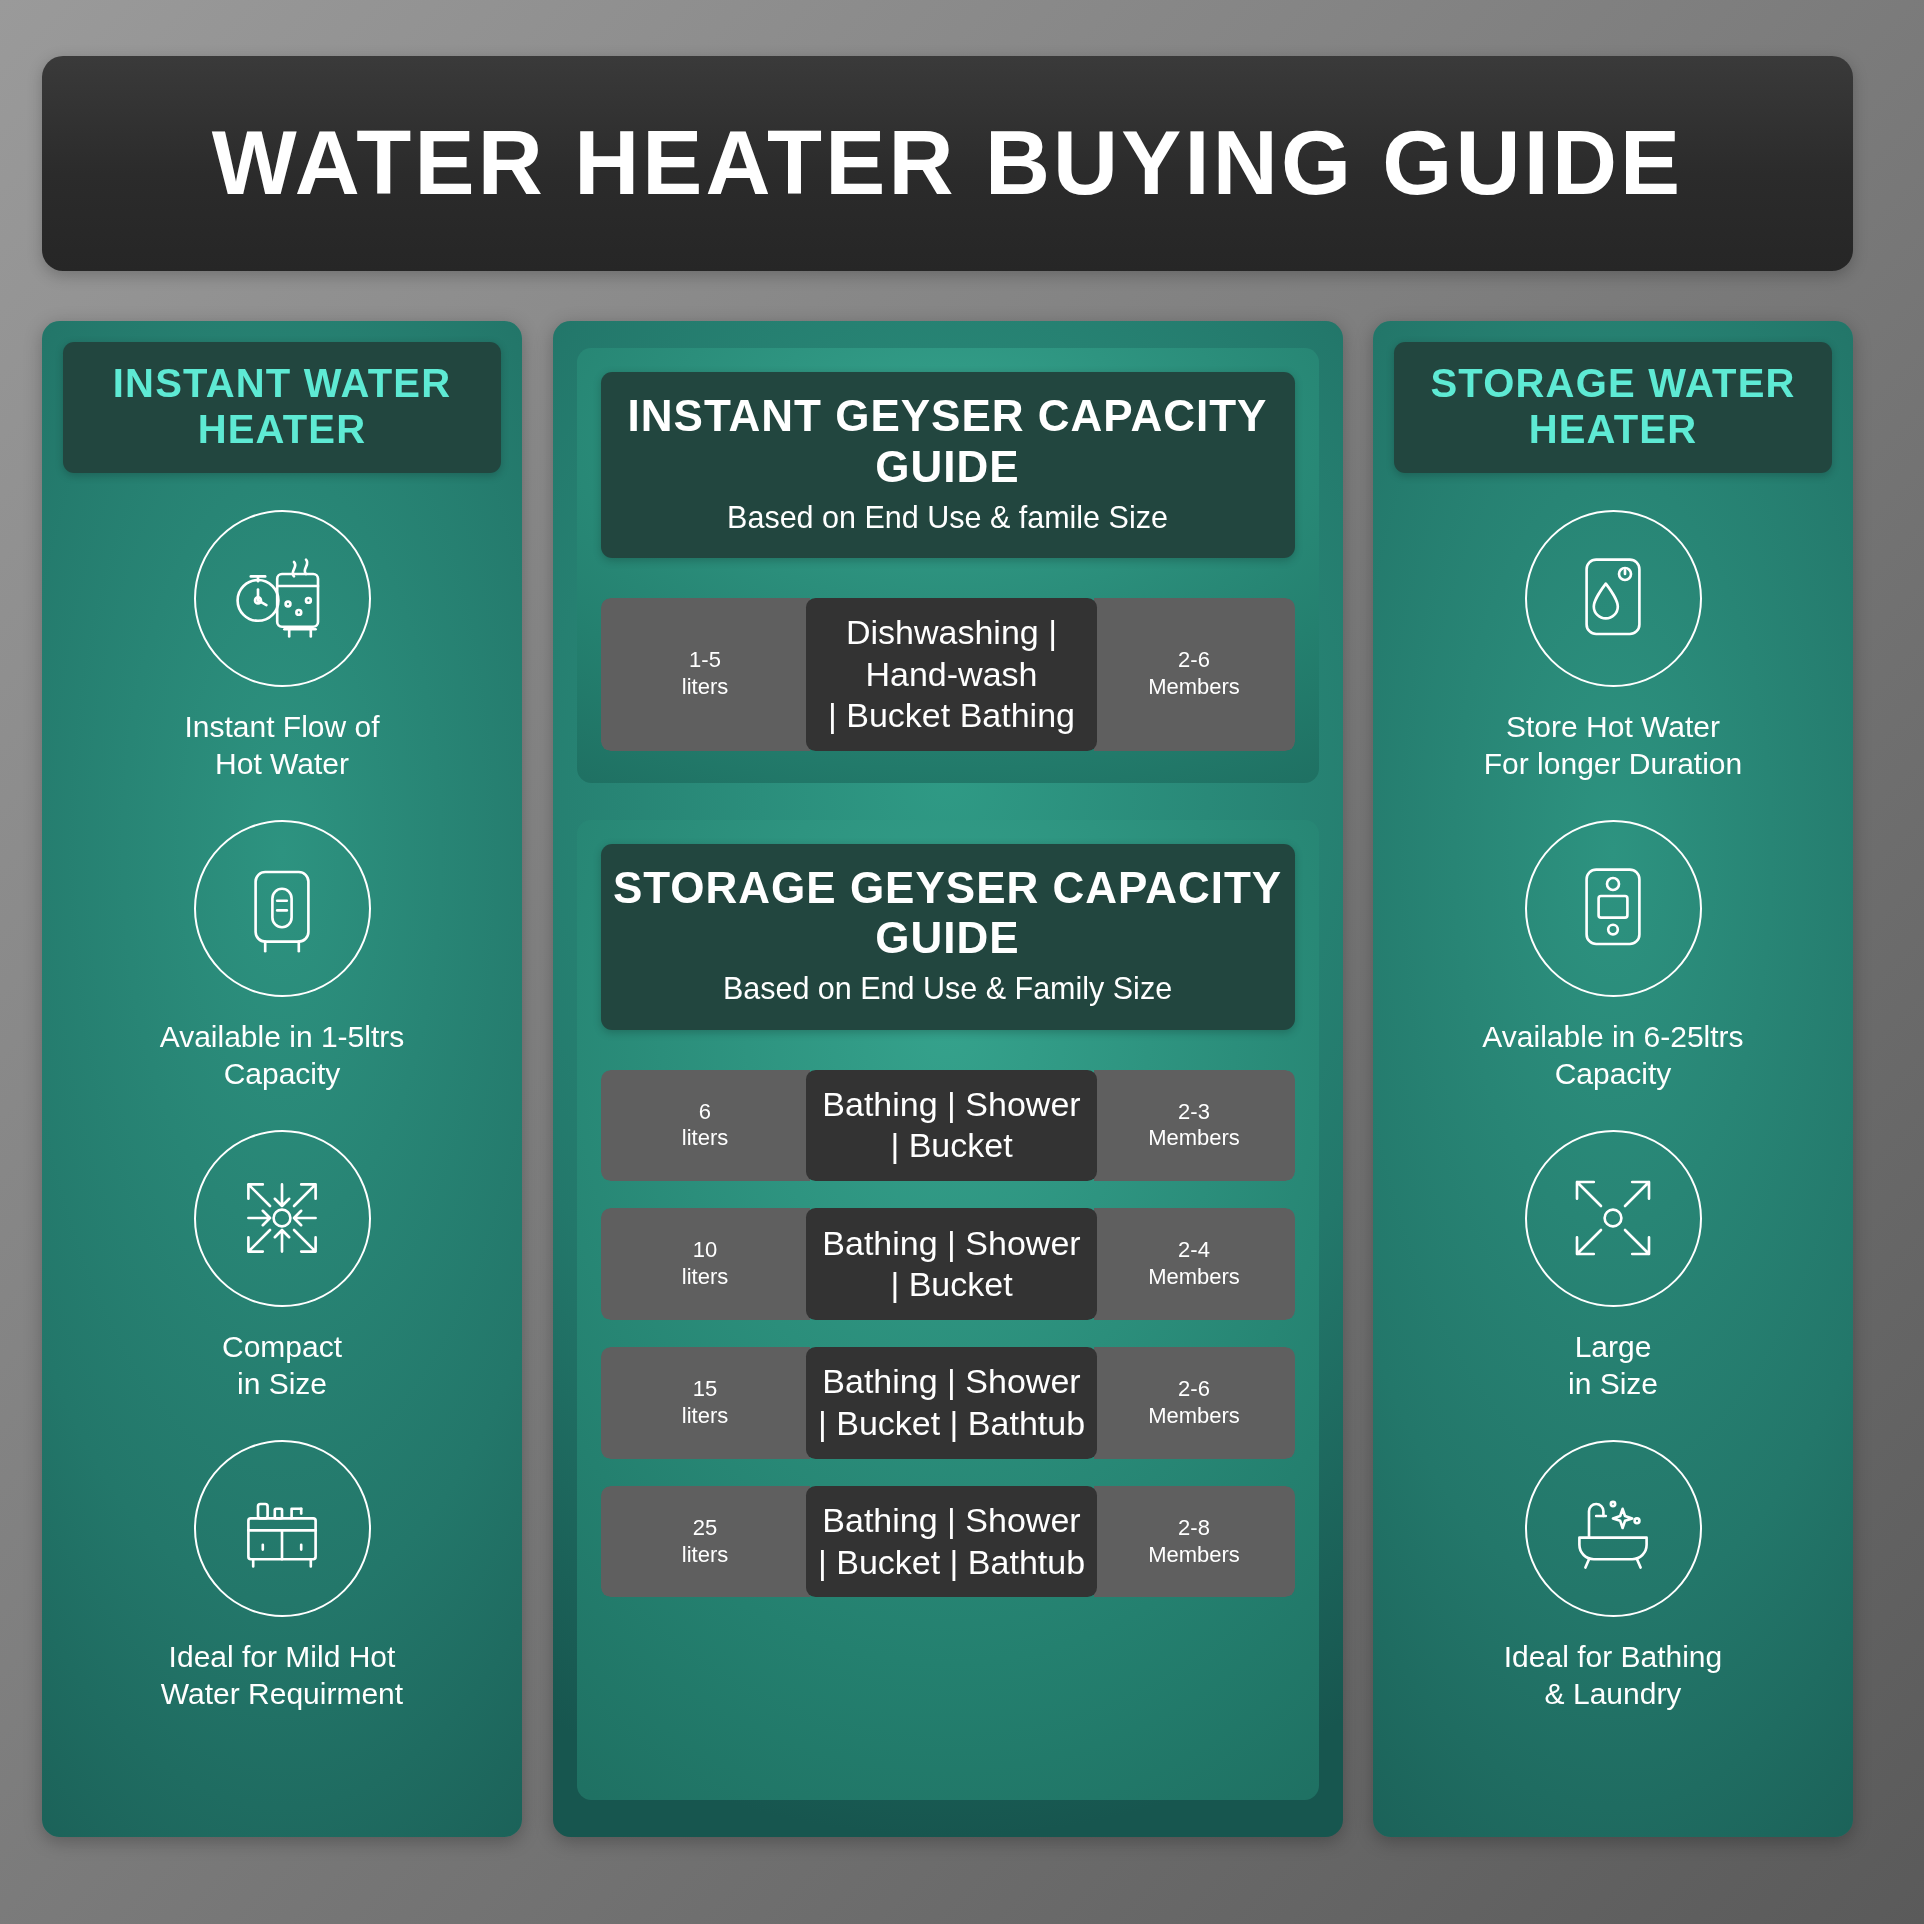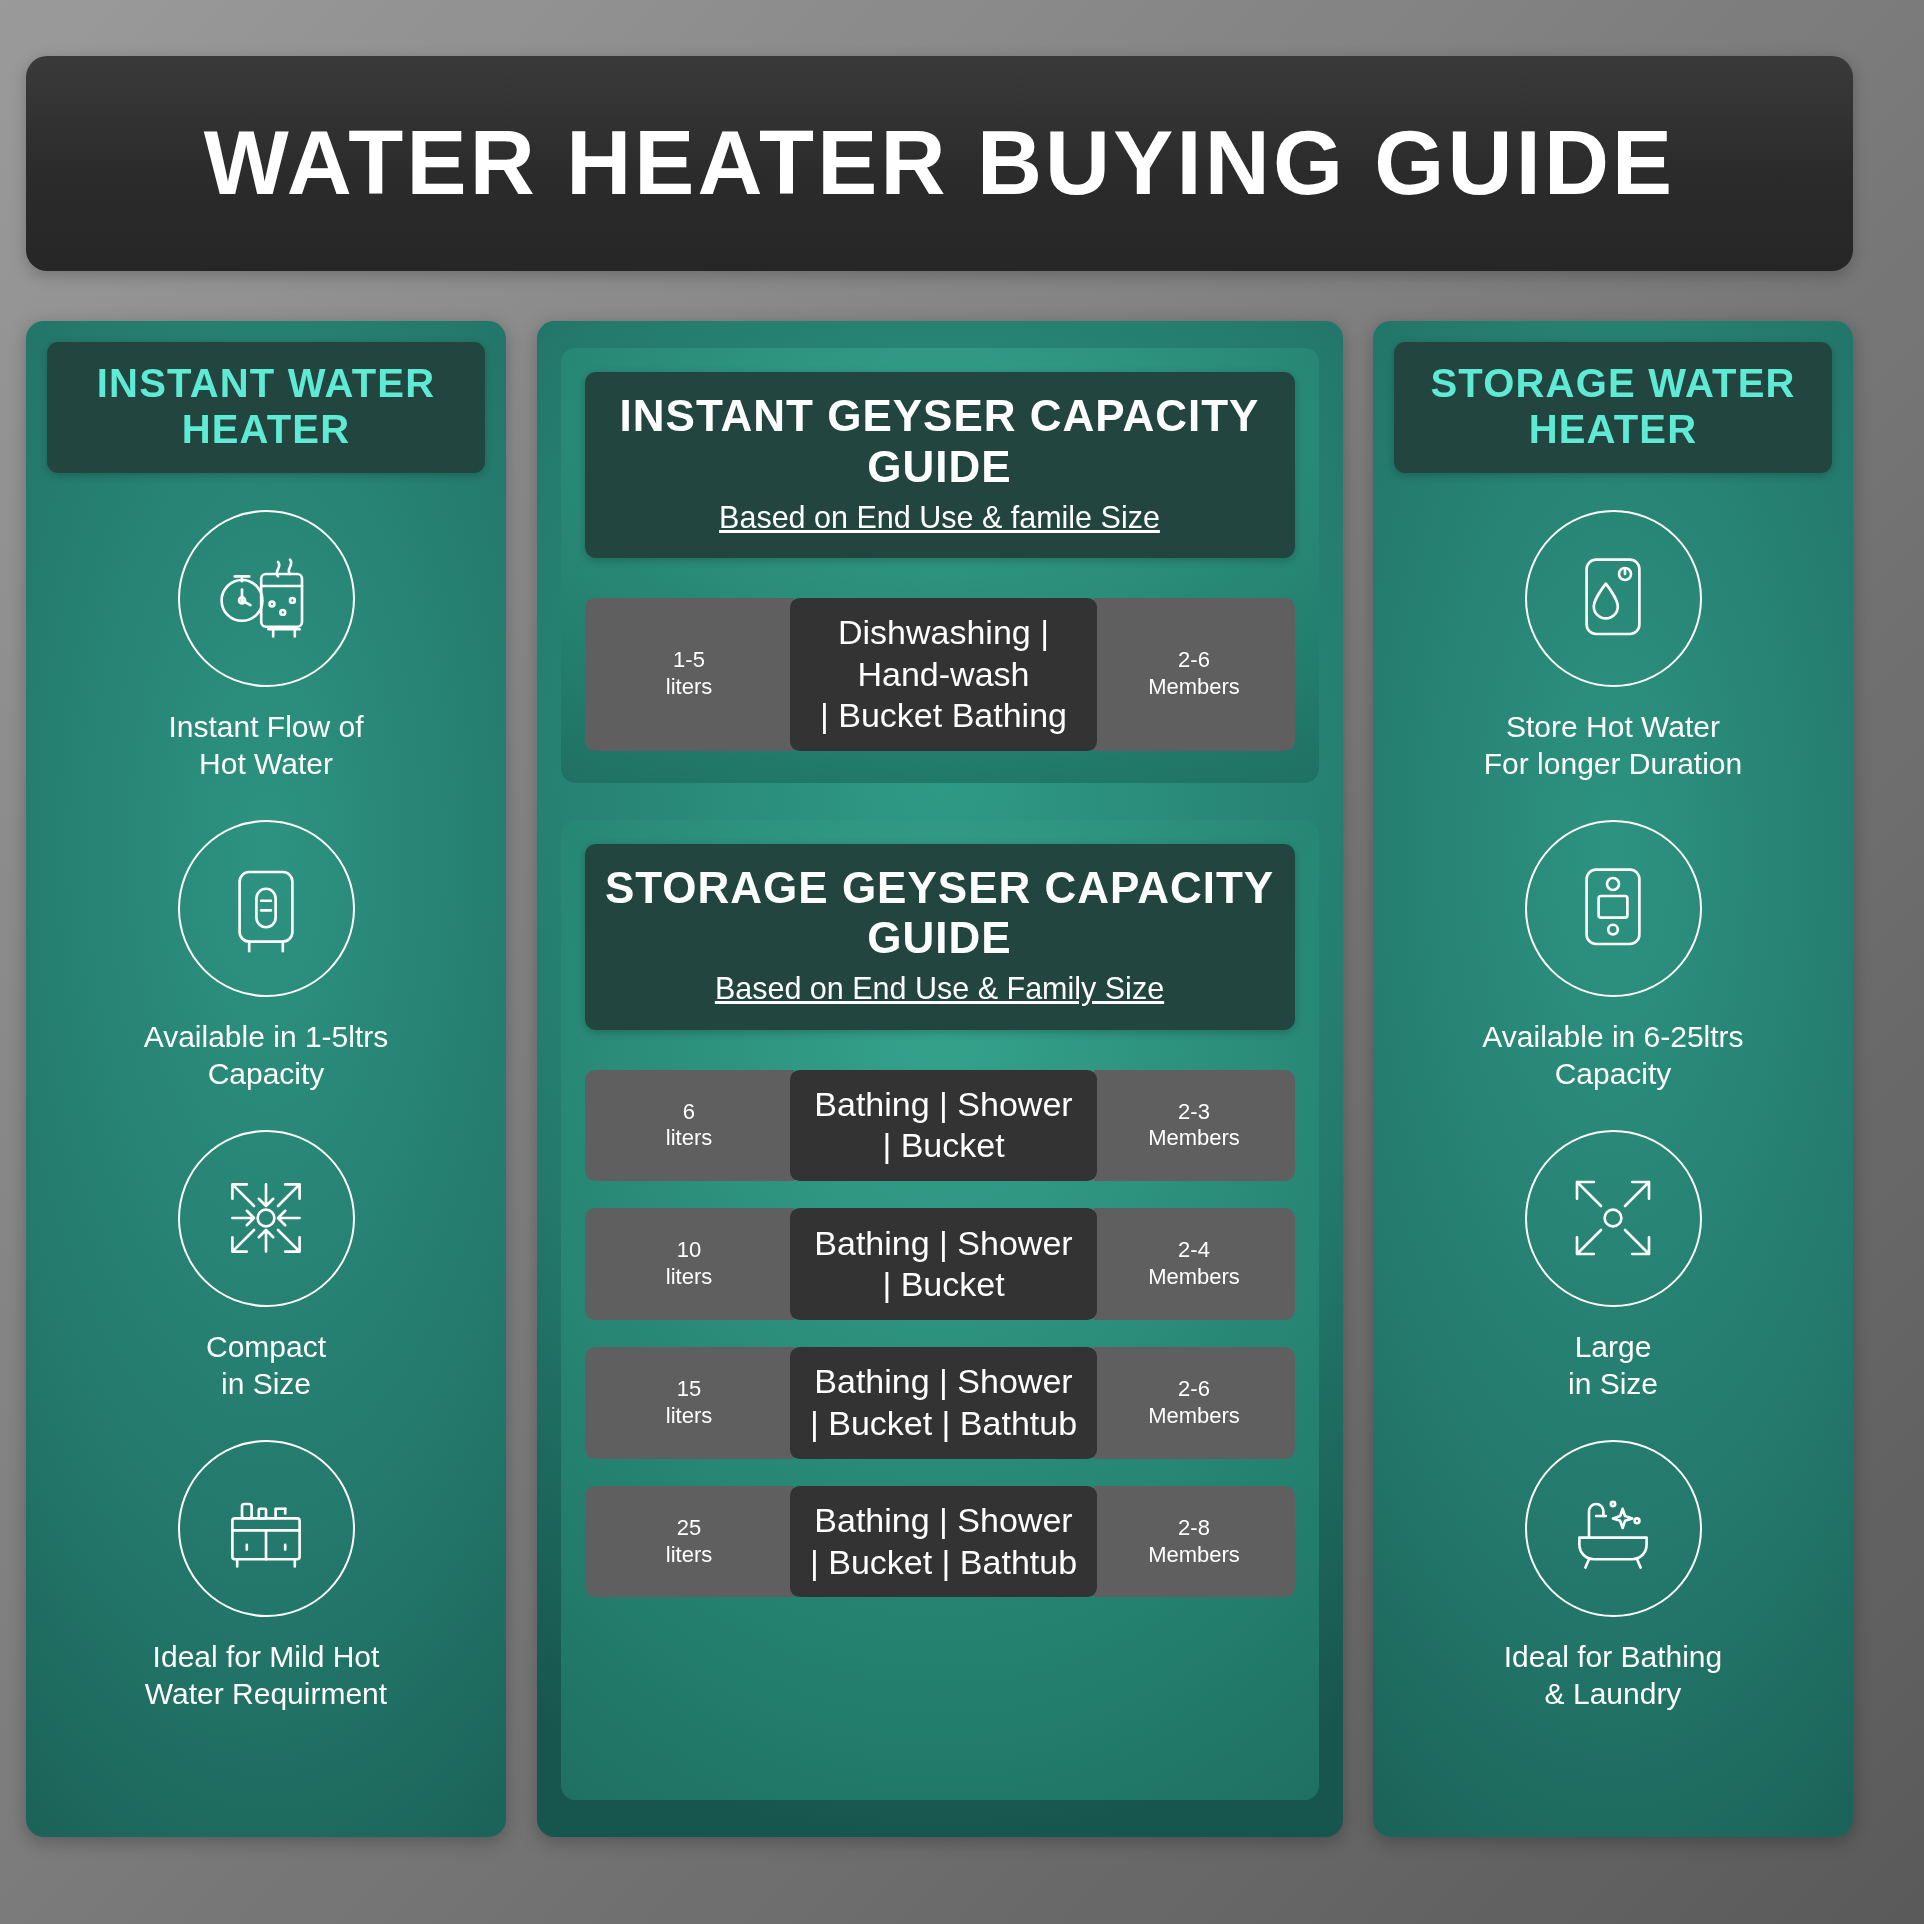--- a/index.html
+++ b/index.html
@@ -13,21 +13,21 @@
     font-family: "Liberation Sans", sans-serif;
     background: linear-gradient(135deg, #9a9a9a 0%, #7e7e7e 45%, #5a5a5a 100%);
     overflow: hidden;
   }
 
   .page {
     position: relative;
     width: 1895px;
     height: 1925px;
     box-sizing: border-box;
-    padding: 56px 42px 32px 26px;
+    padding: 56px 42px 32px 42px;
   }
 
   
   .title-bar {
     height: 215px;
     border-radius: 21px;
     background: linear-gradient(180deg, #3a3a3a 0%, #2b2b2b 55%, #262626 100%);
     display: flex;
     align-items: center;
     justify-content: center;
@@ -137,21 +137,20 @@
     font-size: 44px;
     font-weight: bold;
     letter-spacing: 1px;
     line-height: 1.15;
   }
   .guide-head .g-sub {
     font-size: 30.5px;
     font-weight: 400;
     margin-top: 6.4px;
     line-height: 1.2;
-    text-decoration: underline;
   }
 
   .row {
     display: flex;
     align-items: stretch;
     margin-top: 40px;
     border-radius: 9.6px;
     overflow: hidden;
   }
   .row.tight { margin-top: 27px; }

